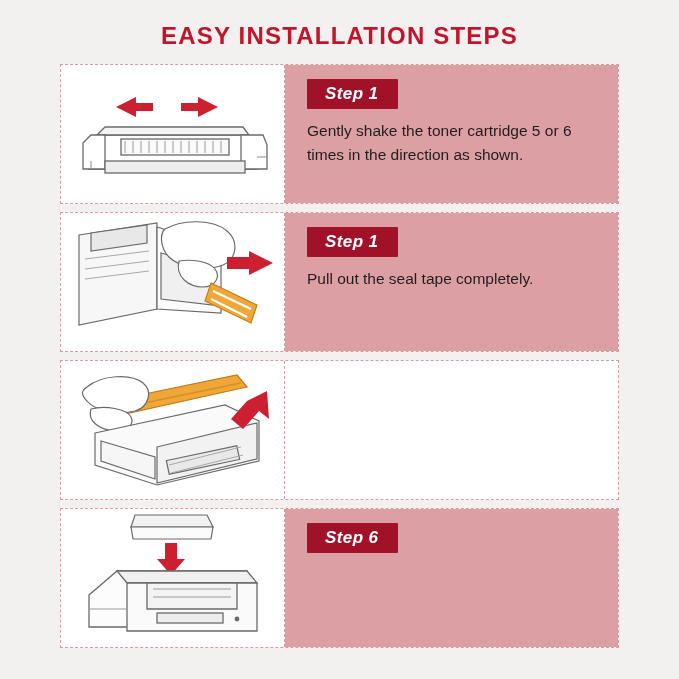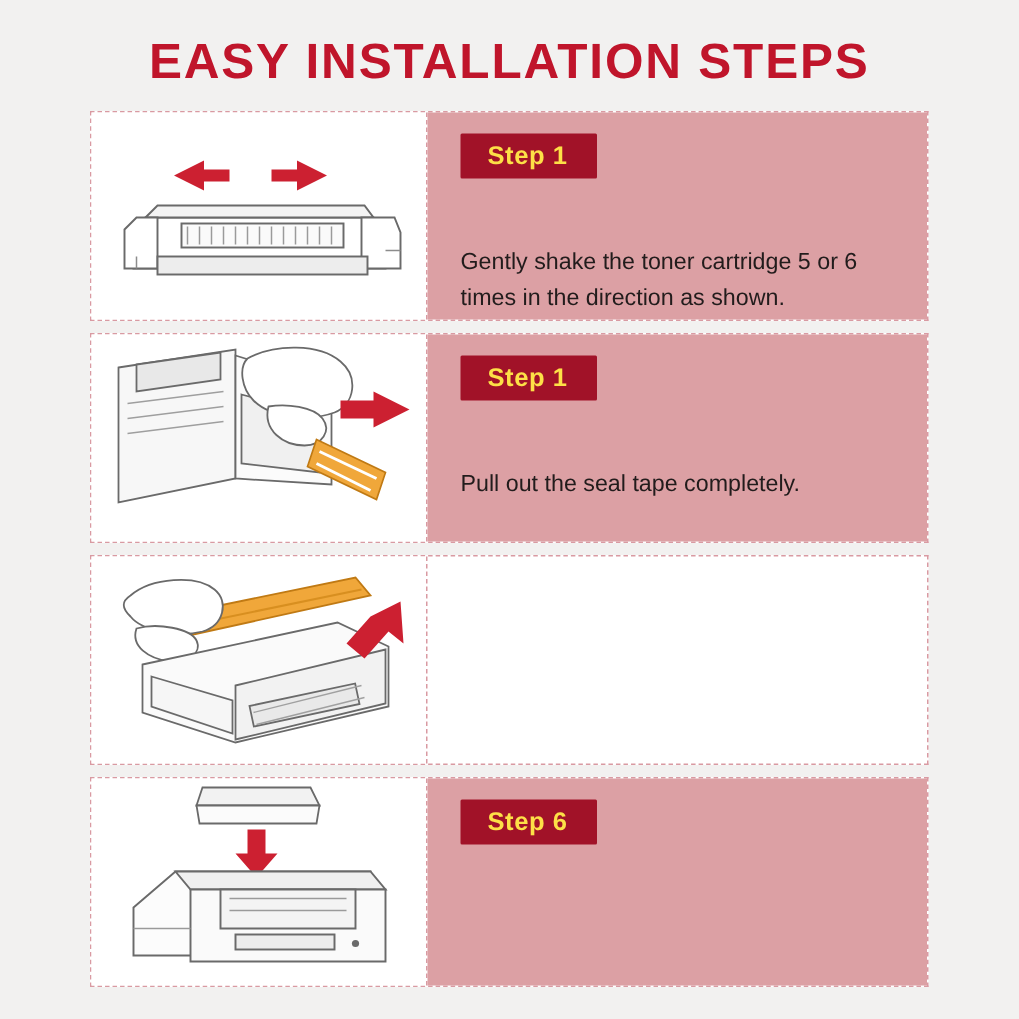--- a/index.html
+++ b/index.html
@@ -15,21 +15,21 @@
   }
   .page {
     position: relative;
     width: 679px;
     height: 679px;
     background: #f2f1f0;
     box-sizing: border-box;
   }
   .title {
     text-align: center;
-    font-size: 33px;
+    font-size: 24px;
     font-weight: bold;
     letter-spacing: 1.2px;
     color: #c0152b;
     padding: 22px 0 14px 0;
     font-family: "Liberation Sans", sans-serif;
   }
   .steps {
     display: flex;
     flex-direction: column;
     gap: 8px;
@@ -55,33 +55,34 @@
   .text-side {
     flex: 1;
     background: #dca0a4;
     position: relative;
     padding: 14px 16px 10px 22px;
     box-sizing: border-box;
   }
   .badge {
     display: inline-block;
     background: #a11228;
-    color: #fde047;
+    color: #ffffff;
+    font-style: italic;
     font-weight: bold;
     font-size: 17px;
     padding: 5px 20px 5px 18px;
     letter-spacing: 0.4px;
     border-radius: 1px;
+    margin-bottom: 10px;
   }
   .desc {
     color: #221c1c;
     font-size: 15.5px;
     line-height: 1.55;
     max-width: 290px;
-    margin-top: 44px;
   }
   .desc.two-line { max-width: 280px; }
   .row4 .desc { line-height: 1.9; }
 </style>
 </head>
 <body>
 
 <div class="page">
 
   <div class="title">EASY INSTALLATION STEPS</div>

